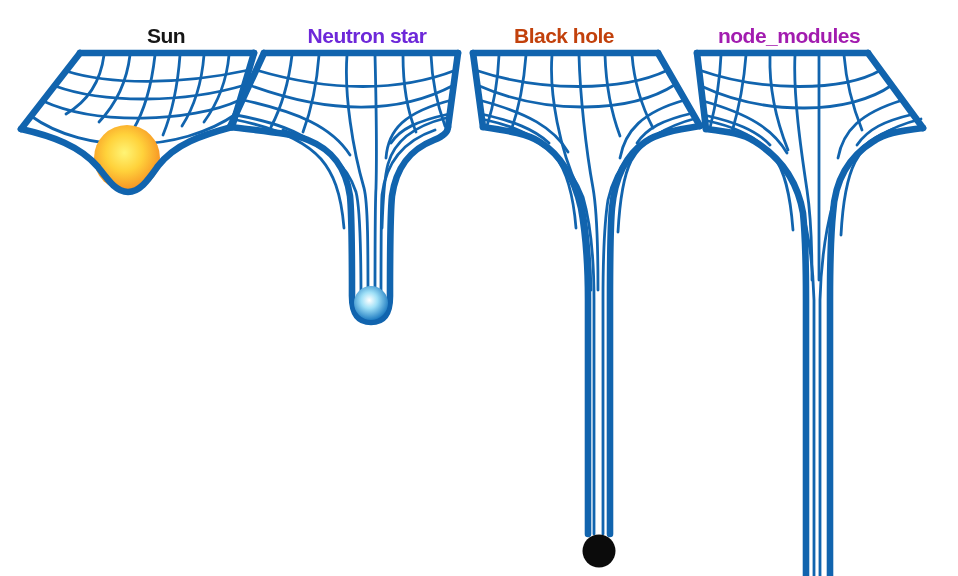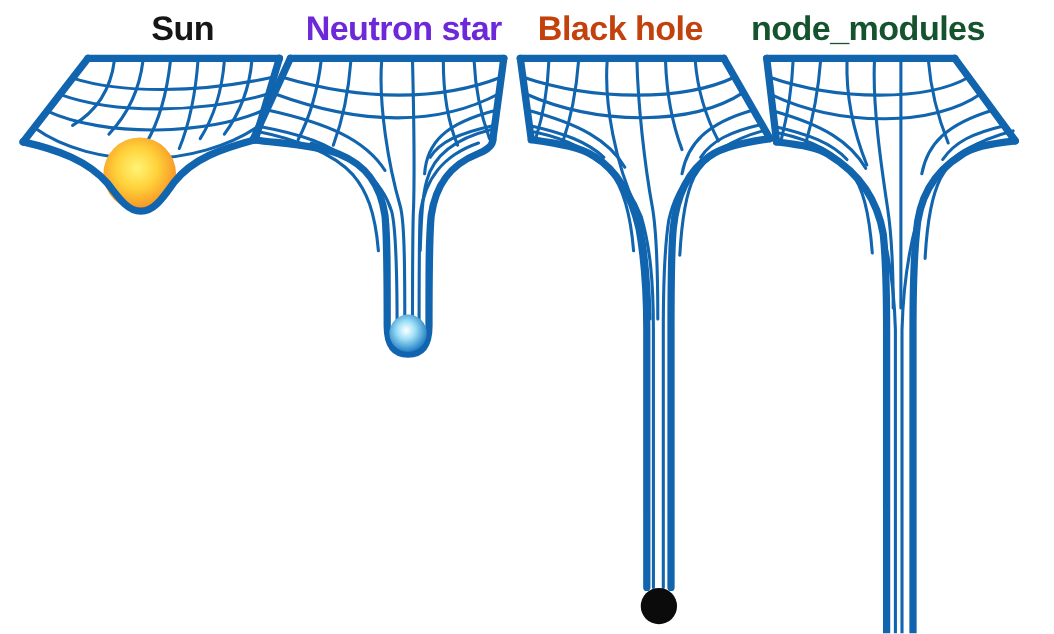--- a/index.html
+++ b/index.html
@@ -2,22 +2,22 @@
 <html><head>
 <meta charset="utf-8">
 <style>
   html,body{margin:0;padding:0;background:#ffffff;}
   .canvas{
     position:relative;width:958px;height:576px;overflow:hidden;
     background:#ffffff;font-family:"Liberation Sans",sans-serif;
   }
   .canvas svg{position:absolute;left:0;top:0;width:958px;height:576px;}
   .panel-title{
-    position:absolute;top:8px;transform:translateX(-50%);
-    font-size:31px;font-weight:700;letter-spacing:-0.5px;white-space:nowrap;
+    position:absolute;top:24px;transform:translateX(-50%);
+    font-size:21px;font-weight:700;letter-spacing:-0.5px;white-space:nowrap;
     font-family:"Liberation Sans",sans-serif;
   }
 </style>
 </head>
 <body>
 
 <div class="canvas" style="background: rgb(255, 255, 255);">
   <svg id="wells-svg" viewBox="0 0 958 576" aria-hidden="true">
       <defs>
         <radialGradient id="sunGrad" cx="46%" cy="42%" r="62%">
@@ -113,14 +113,14 @@
         <path d="M914,114 C884,121 868,129 857,145" fill="none" stroke="#1164AE" stroke-width="2.8" stroke-linecap="round" stroke-linejoin="round"></path>
         <path d="M697,53 L868,53" fill="none" stroke="#1164AE" stroke-width="6.6" stroke-linecap="round" stroke-linejoin="round"></path>
         <path d="M697,53 L706,129" fill="none" stroke="#1164AE" stroke-width="6.6" stroke-linecap="round" stroke-linejoin="round"></path>
         <path d="M868,53 L923,128" fill="none" stroke="#1164AE" stroke-width="6.6" stroke-linecap="round" stroke-linejoin="round"></path>
         <path d="M706,129 C730,132 744,134 754,141 C777,155 797,178 803,213 C805,233 806,260 806,300 L806,580 M923,128 C897,131 884,134 874,141 C851,155 835,178 833,213 C831,233 830,260 830,300 L830,580" fill="none" stroke="#1164AE" stroke-width="6.6" stroke-linecap="round" stroke-linejoin="round"></path>
       </g>
     </svg>
   <div class="panel-title" style="left: 166px; color: rgb(22, 22, 22);">Sun</div>
   <div class="panel-title" style="left: 367px; color: #6d28d9;">Neutron star</div>
   <div class="panel-title" style="left: 564px; color: #c2410c;">Black hole</div>
-  <div class="panel-title" style="left: 789px; color: #14532d; text-align: center;">node_modules</div>
+  <div class="panel-title" style="left: 789px; color: #a21caf; text-align: center;">node_modules</div>
 </div>
 
 </body></html>

